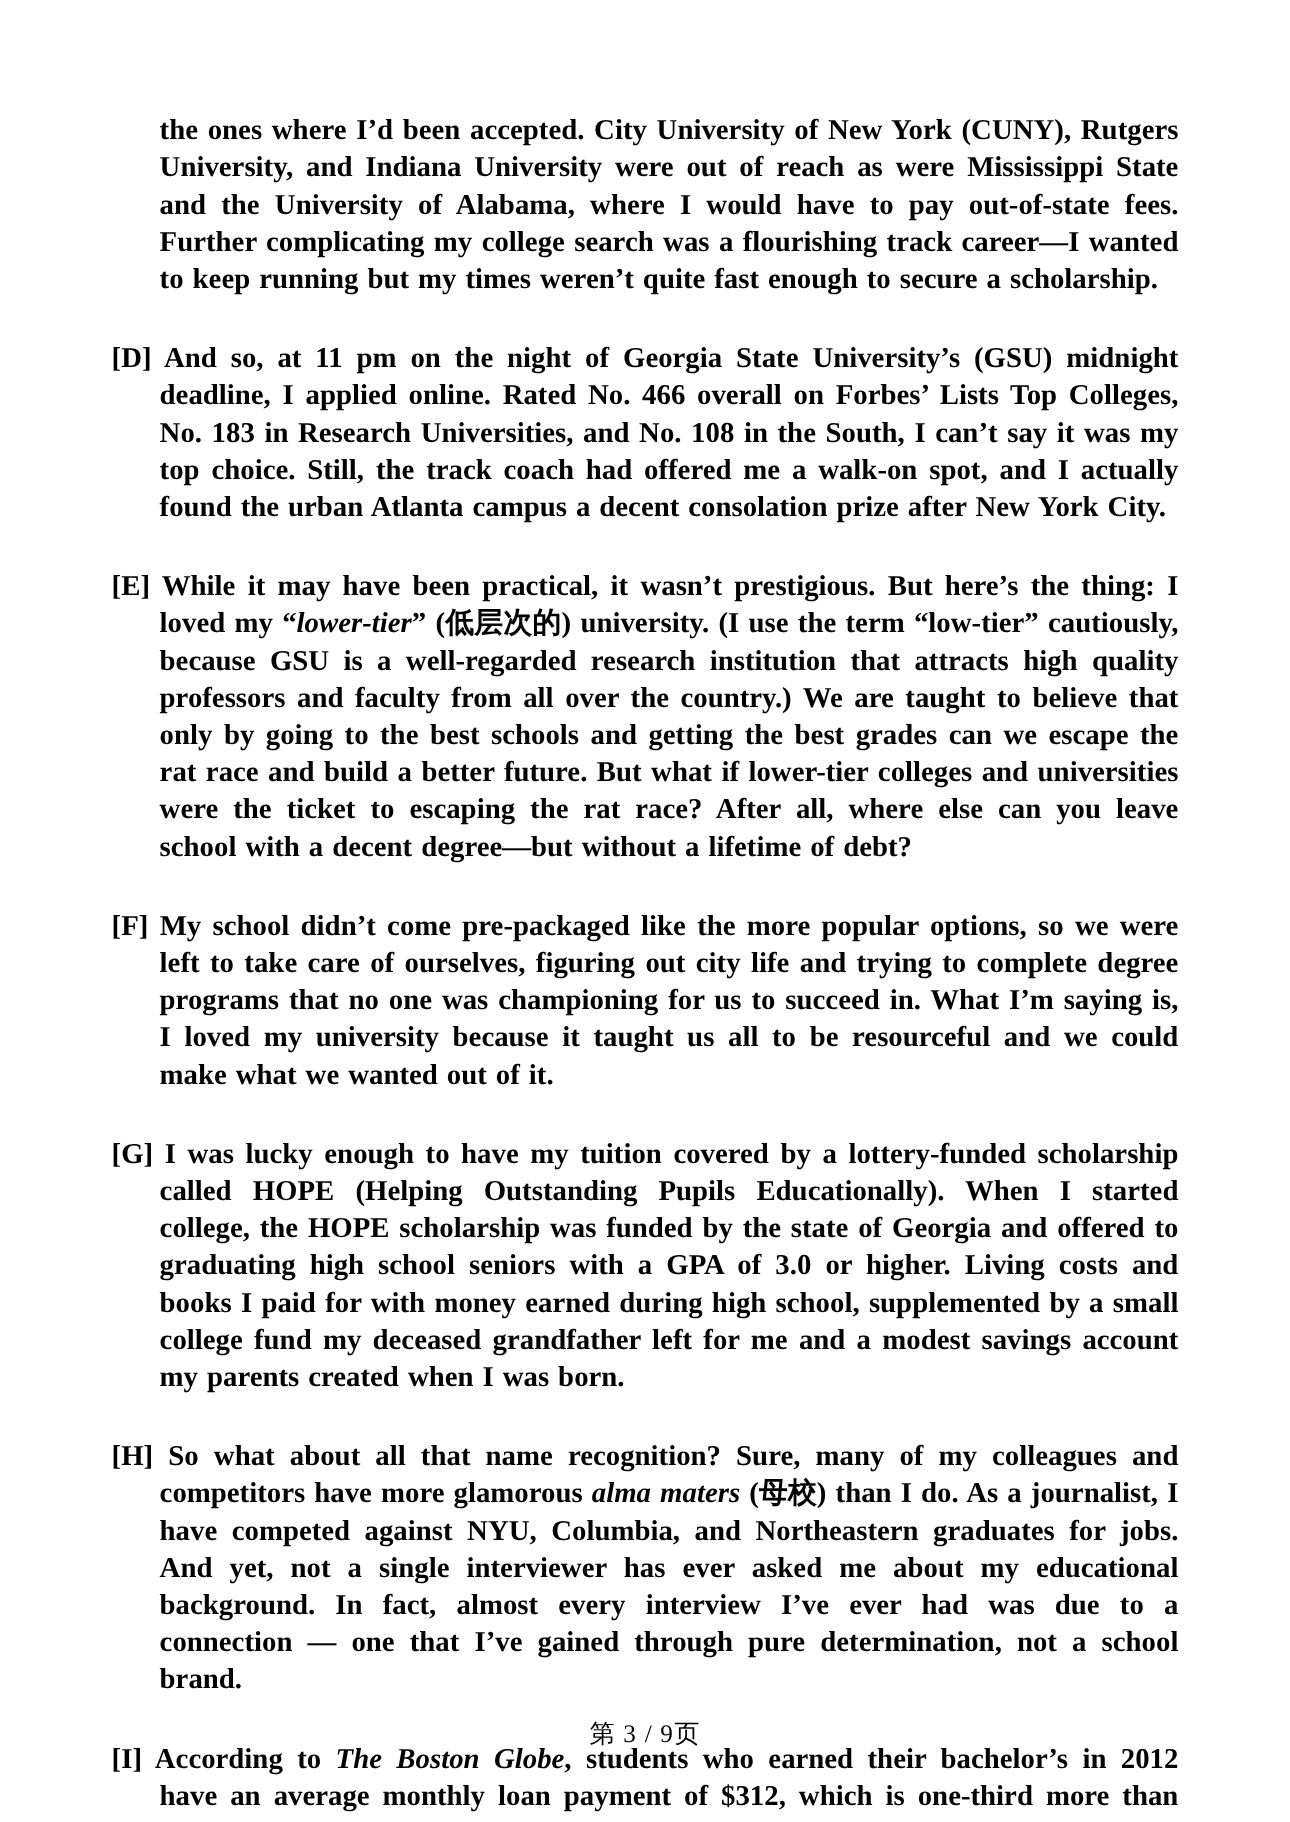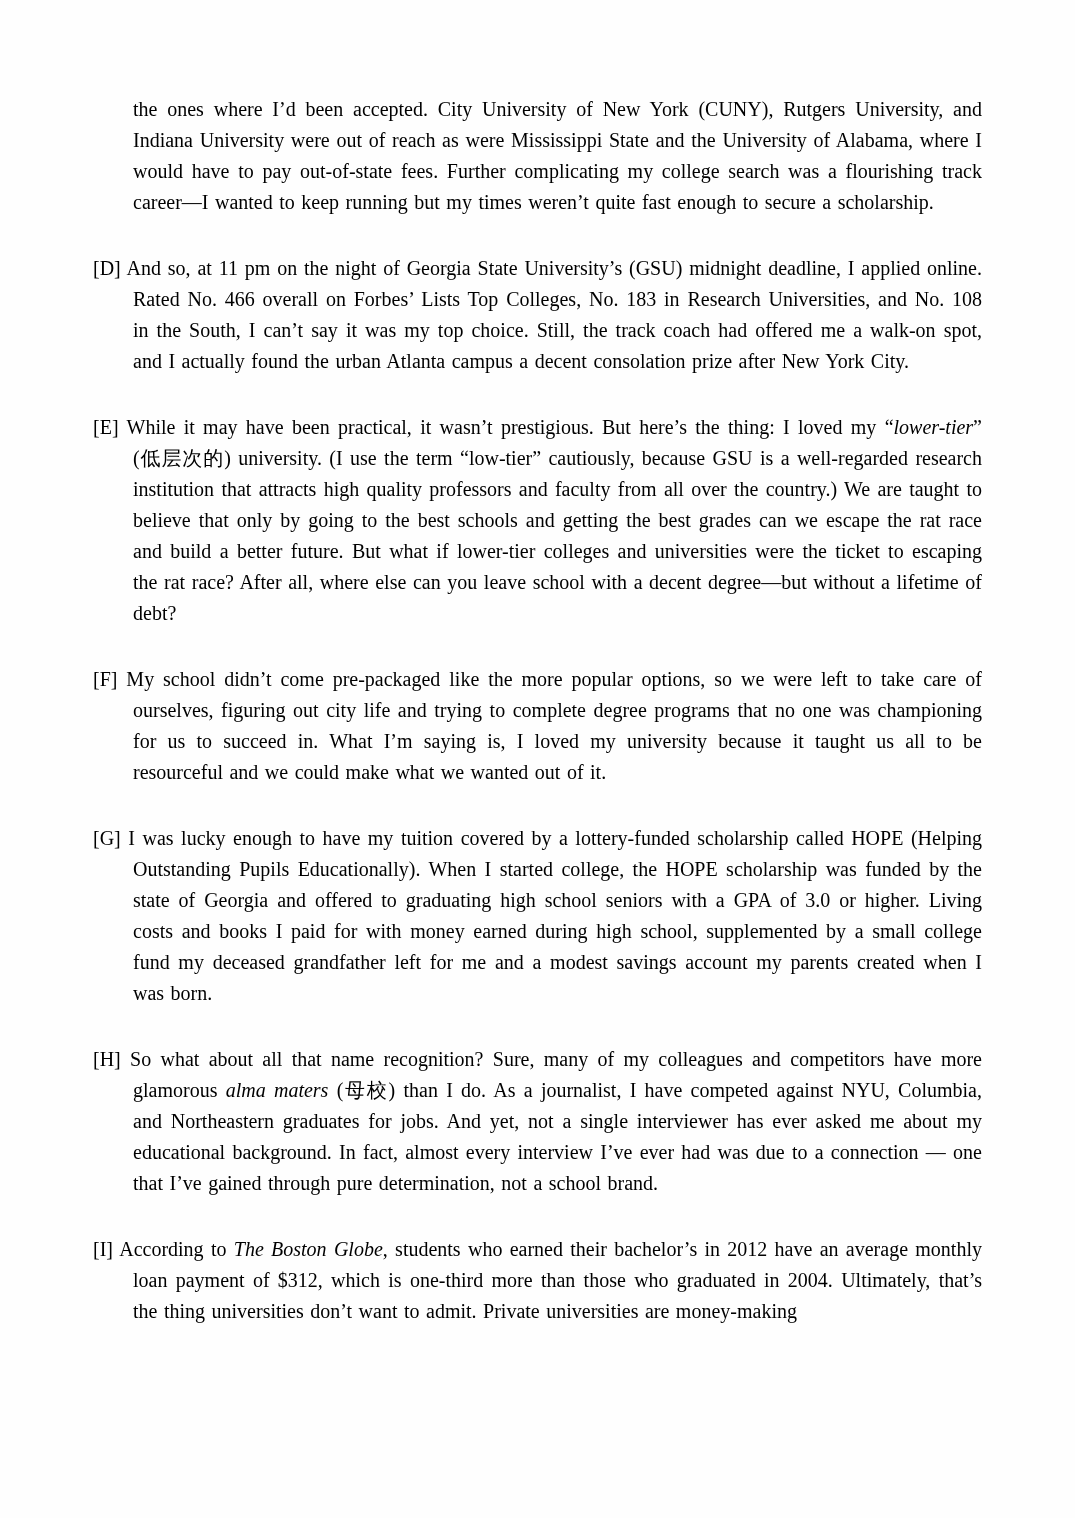--- a/index.html
+++ b/index.html
@@ -17,25 +17,26 @@
     overflow: hidden;
   }
   .content {
     position: absolute;
     top: 94px;
     left: 93px;
     width: 889px;
   }
   p.para {
     margin: 0 0 35px 0;
-    font-size: 20px;
+    font-size: 24px;
     line-height: 31px;
     text-align: justify;
     text-justify: inter-word;
     word-spacing: 1.5px;
+    font-weight: bold;
   }
   p.para.unlabeled {
     padding-left: 40px;
   }
   p.para.labeled {
     padding-left: 40px;
     text-indent: -40px;
   }
   .label {
     white-space: pre;
@@ -61,13 +62,14 @@
 <div class="page">
   <div class="content" id="paragraphs">
       <p class="para unlabeled"><span class="">the ones where I’d been accepted. City University of New York (CUNY), Rutgers University, and Indiana University were out of reach as were Mississippi State and the University of Alabama, where I would have to pay out-of-state fees. Further complicating my college search was a flourishing track career—I wanted to keep running but my times weren’t quite fast enough to secure a scholarship.</span></p>
       <p class="para labeled"><span class="label">[D] </span><span class="">And so, at 11 pm on the night of Georgia State University’s (GSU) midnight deadline, I applied online. Rated No. 466 overall on Forbes’ Lists Top Colleges, No. 183 in Research Universities, and No. 108 in the South, I can’t say it was my top choice. Still, the track coach had offered me a walk-on spot, and I actually found the urban Atlanta campus a decent consolation prize after New York City.</span></p>
       <p class="para labeled"><span class="label">[E] </span><span class="">While it may have been practical, it wasn’t prestigious. But here’s the thing: I loved my “</span><span class="italic">lower-tier</span><span class="">” (低层次的) university. (I use the term “low-tier” cautiously, because GSU is a well-regarded research institution that attracts high quality professors and faculty from all over the country.) We are taught to believe that only by going to the best schools and getting the best grades can we escape the rat race and build a better future. But what if lower-tier colleges and universities were the ticket to escaping the rat race? After all, where else can you leave school with a decent degree—but without a lifetime of debt?</span></p>
       <p class="para labeled"><span class="label">[F] </span><span class="">My school didn’t come pre-packaged like the more popular options, so we were left to take care of ourselves, figuring out city life and trying to complete degree programs that no one was championing for us to succeed in. What I’m saying is, I loved my university because it taught us all to be resourceful and we could make what we wanted out of it.</span></p>
       <p class="para labeled"><span class="label">[G] </span><span class="">I was lucky enough to have my tuition covered by a lottery-funded scholarship called HOPE (Helping Outstanding Pupils Educationally). When I started college, the HOPE scholarship was funded by the state of Georgia and offered to graduating high school seniors with a GPA of 3.0 or higher. Living costs and books I paid for with money earned during high school, supplemented by a small college fund my deceased grandfather left for me and a modest savings account my parents created when I was born.</span></p>
       <p class="para labeled"><span class="label">[H] </span><span class="">So what about all that name recognition? Sure, many of my colleagues and competitors have more glamorous </span><span class="italic">alma maters</span><span class=""> (母校) than I do. As a journalist, I have competed against NYU, Columbia, and Northeastern graduates for jobs. And yet, not a single interviewer has ever asked me about my educational background. In fact, almost every interview I’ve ever had was due to a connection — one that I’ve gained through pure determination, not a school brand.</span></p>
       <p class="para labeled"><span class="label">[I] </span><span class="">According to </span><span class="italic">The Boston Globe</span><span class="">, students who earned their bachelor’s in 2012 have an average monthly loan payment of $312, which is one-third more than those who graduated in 2004. Ultimately, that’s the thing universities don’t want to admit. Private universities are money-making</span></p>
     </div>
+  <div class="footer">第 3 / 9页</div>
 </div>
 
 </body></html>

